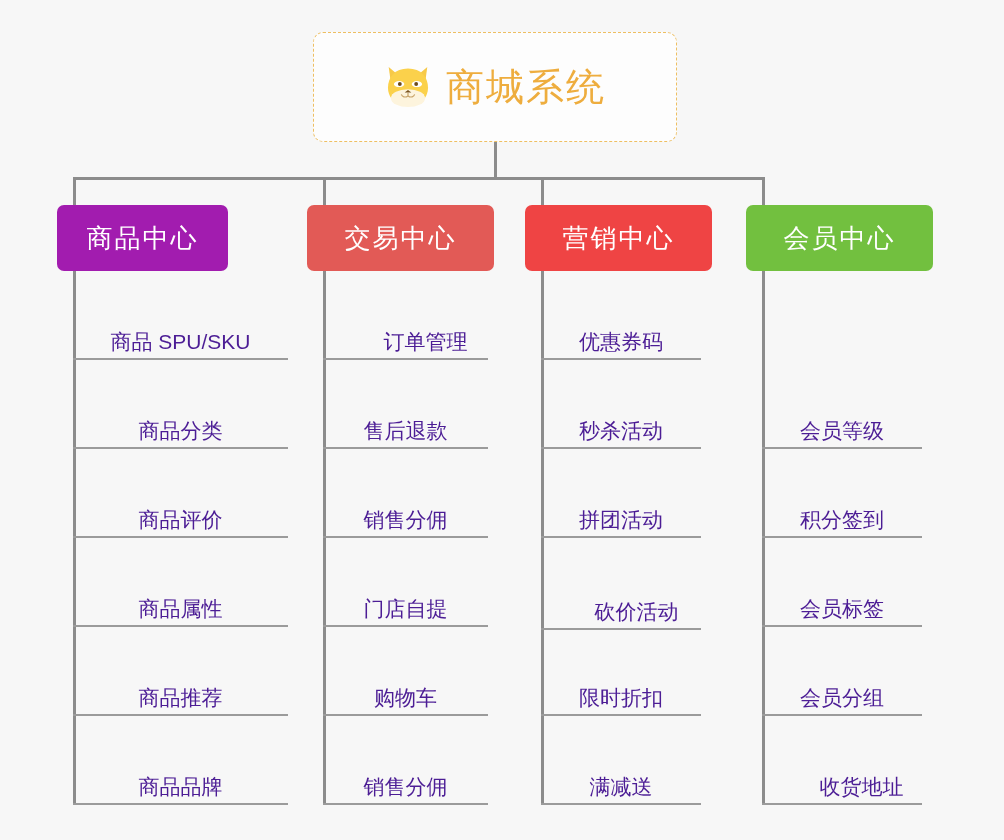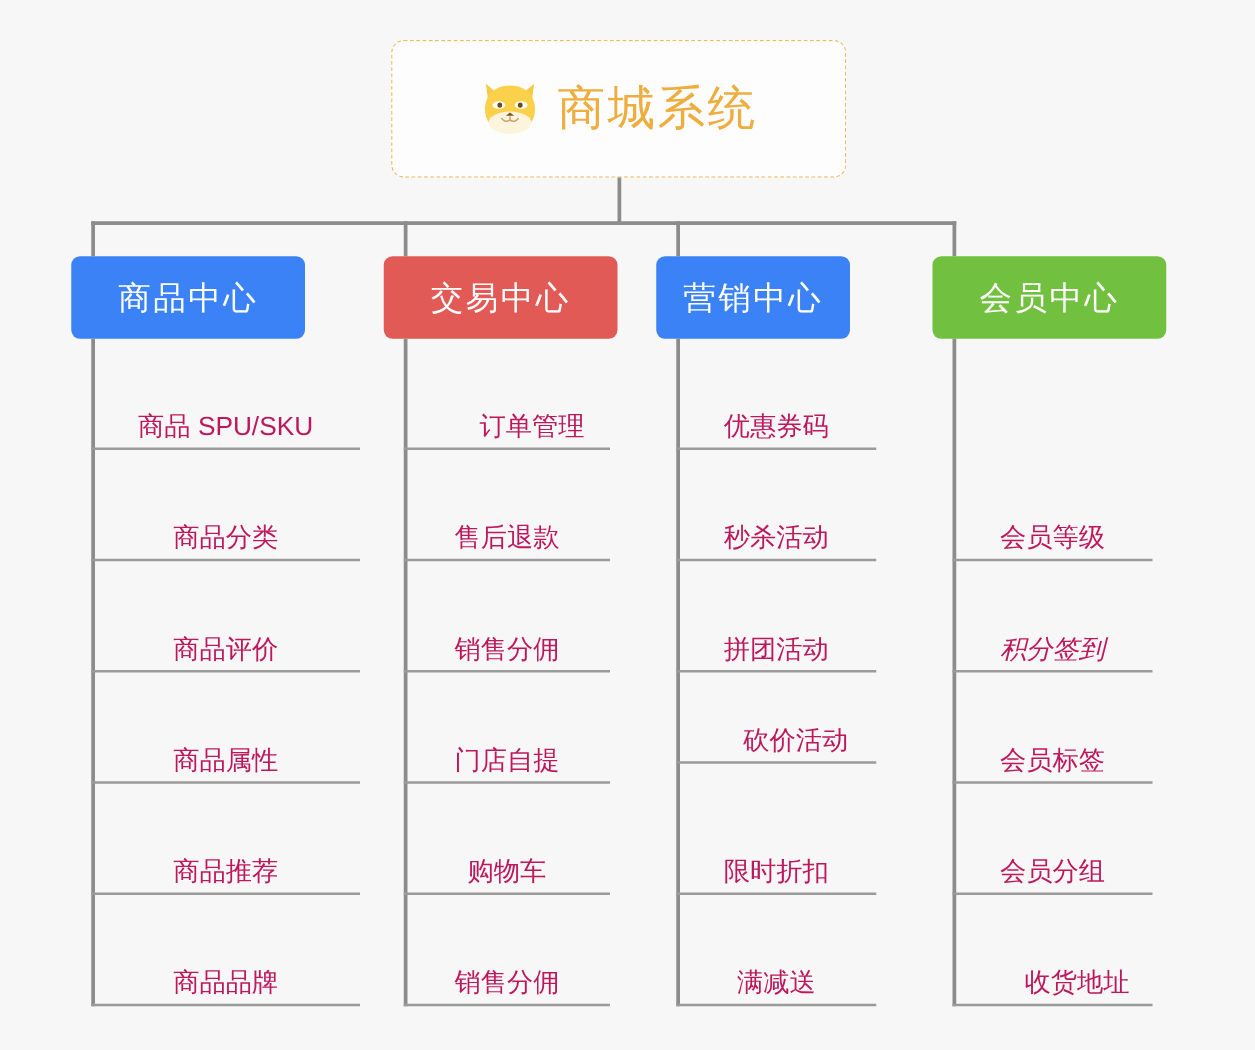--- a/index.html
+++ b/index.html
@@ -91,21 +91,21 @@
     left: 0;
     height: 89px;
     display: flex;
     align-items: flex-end;
     justify-content: center;
     border-bottom: 2px solid #9b9b9b;
     padding-bottom: 4px;
   }
   .leaf-label {
     font-size: 21px;
-    color: #be185d;
+    color: #4c1d95;
     line-height: 1.2;
     white-space: nowrap;
   }
 </style>
 </head>
 <body>
 
 <div id="canvas">
 
   <div class="root-node">
@@ -141,21 +141,21 @@
   <div id="connectors">
       <div class="conn conn-v" style="left: 494px; top: 142px; height: 38px;"></div>
       <div class="conn conn-h" style="left: 73px; top: 177px; width: 692px;"></div>
       <div class="conn conn-v" style="left: 73px; top: 177px; height: 28px;"></div>
       <div class="conn conn-v" style="left: 323px; top: 177px; height: 28px;"></div>
       <div class="conn conn-v" style="left: 541px; top: 177px; height: 28px;"></div>
       <div class="conn conn-v" style="left: 762px; top: 177px; height: 28px;"></div>
     </div>
 
   <div id="branches">
-      <div class="cat-box" style="left: 57px; width: 187px; background: #3b82f6;">
+      <div class="cat-box" style="left: 57px; width: 171px; background: #a21caf;">
         <span class="cat-label">商品中心</span>
       </div>
       <div class="leaf-col" style="left: 73px; width: 215px; height: 534px;">
         <div class="leaf-spine" style="height: 534px;"></div>
         <div class="leaf-item" style="top: 0px; width: 215px;">
           <span class="leaf-label">商品 SPU/SKU</span>
         </div>
         <div class="leaf-item" style="top: 89px; width: 215px;">
           <span class="leaf-label">商品分类</span>
         </div>
@@ -189,53 +189,53 @@
         <div class="leaf-item" style="top: 267px; width: 165px;">
           <span class="leaf-label">门店自提</span>
         </div>
         <div class="leaf-item" style="top: 356px; width: 165px;">
           <span class="leaf-label">购物车</span>
         </div>
         <div class="leaf-item" style="top: 445px; width: 165px;">
           <span class="leaf-label">销售分佣</span>
         </div>
       </div>
-      <div class="cat-box" style="left: 525px; width: 155px; background: #3b82f6;">
+      <div class="cat-box" style="left: 525px; width: 187px; background: #ef4444;">
         <span class="cat-label">营销中心</span>
       </div>
       <div class="leaf-col" style="left: 541px; width: 160px; height: 534px;">
         <div class="leaf-spine" style="height: 534px;"></div>
         <div class="leaf-item" style="top: 0px; width: 160px;">
           <span class="leaf-label">优惠券码</span>
         </div>
         <div class="leaf-item" style="top: 89px; width: 160px;">
           <span class="leaf-label">秒杀活动</span>
         </div>
         <div class="leaf-item" style="top: 178px; width: 160px;">
           <span class="leaf-label">拼团活动</span>
         </div>
-        <div class="leaf-item" style="top: 251px; width: 160px; padding-left: 31px;">
+        <div class="leaf-item" style="top: 270px; width: 160px; padding-left: 31px;">
           <span class="leaf-label">砍价活动</span>
         </div>
         <div class="leaf-item" style="top: 356px; width: 160px;">
           <span class="leaf-label">限时折扣</span>
         </div>
         <div class="leaf-item" style="top: 445px; width: 160px;">
           <span class="leaf-label">满减送</span>
         </div>
       </div>
       <div class="cat-box" style="left: 746px; width: 187px; background: rgb(114, 192, 63);">
         <span class="cat-label">会员中心</span>
       </div>
       <div class="leaf-col" style="left: 762px; width: 160px; height: 534px;">
         <div class="leaf-spine" style="height: 534px;"></div>
         <div class="leaf-item" style="top: 89px; width: 160px;">
           <span class="leaf-label">会员等级</span>
         </div>
-        <div class="leaf-item" style="top: 178px; width: 160px; font-style: italic;">
+        <div class="leaf-item" style="top: 178px; width: 160px;">
           <span class="leaf-label">积分签到</span>
         </div>
         <div class="leaf-item" style="top: 267px; width: 160px;">
           <span class="leaf-label">会员标签</span>
         </div>
         <div class="leaf-item" style="top: 356px; width: 160px;">
           <span class="leaf-label">会员分组</span>
         </div>
         <div class="leaf-item" style="top: 445px; width: 160px; padding-left: 39px;">
           <span class="leaf-label">收货地址</span>

